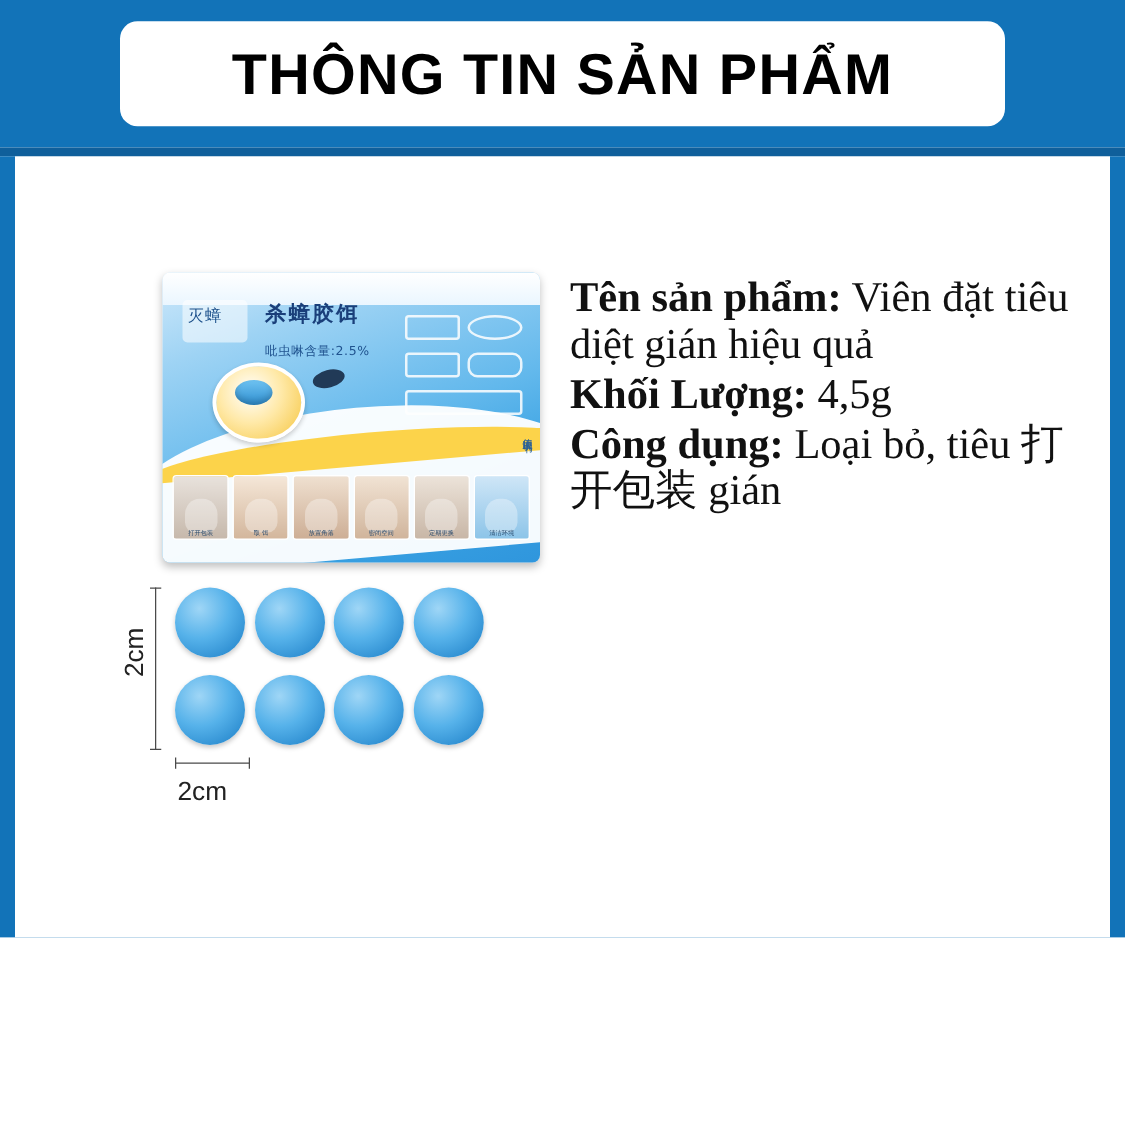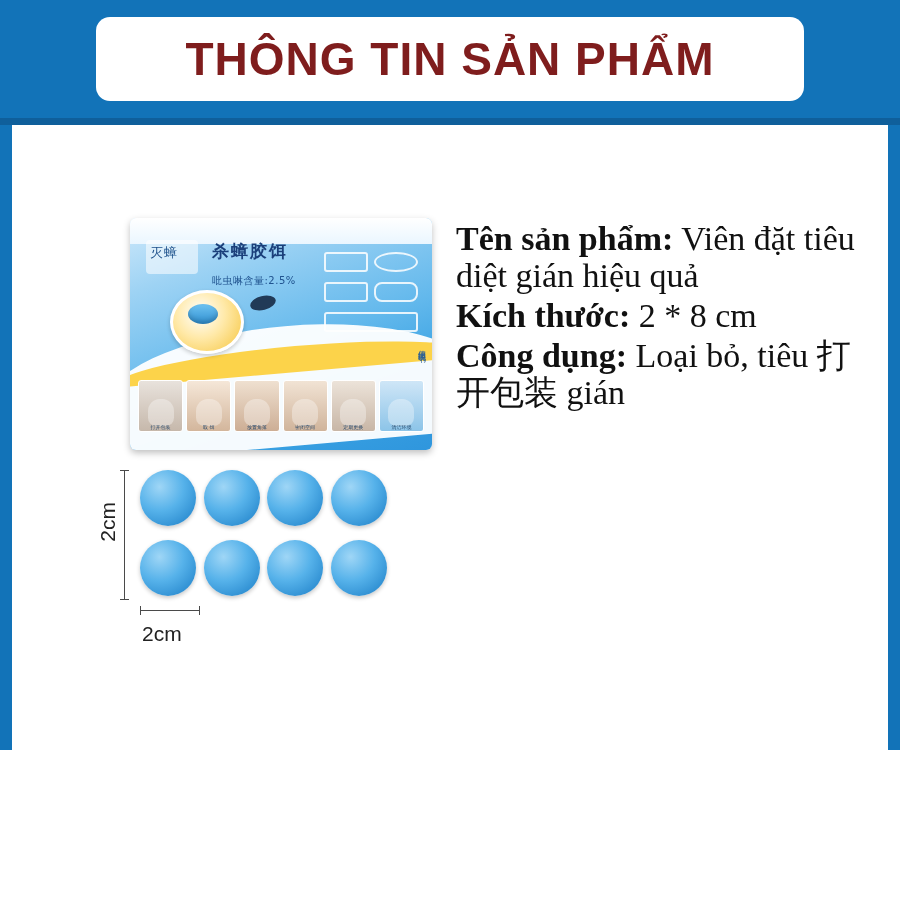--- a/index.html
+++ b/index.html
@@ -34,21 +34,21 @@
     border-radius: 14px;
     display: flex;
     align-items: center;
     justify-content: center;
   }
   .header-title {
     font-family: "Liberation Sans", sans-serif;
     font-weight: bold;
     font-size: 46px;
     letter-spacing: 1px;
-    color: #7f1d1d;
+    color: #000000;
     white-space: nowrap;
   }
   .header-underline {
     position: absolute;
     left: 0;
     top: 118px;
     width: 900px;
     height: 7px;
     background: #0f5f9b;
   }
@@ -457,22 +457,22 @@
     <div class="dim-h"></div>
     <div class="dim-h-label">2cm</div>
   </div>
 
   <div class="spec-col">
     <p class="spec-line">
       <span class="spec-label">Tên sản phẩm:</span>
       <span class="spec-value">Viên đặt tiêu diệt gián hiệu quả</span>
     </p>
     <p class="spec-line">
-      <span class="spec-label">Kích thước:</span>
-      <span class="spec-value">2 * 8 cm</span>
+      <span class="spec-label">Khối Lượng:</span>
+      <span class="spec-value">4,5g</span>
     </p>
     <p class="spec-line">
       <span class="spec-label">Công dụng:</span>
       <span class="spec-value">Loại bỏ, tiêu 打开包装 gián</span>
     </p>
   </div>
 </div>
 
 <div class="footer-rule"></div>
 <div class="footer-band"></div>

